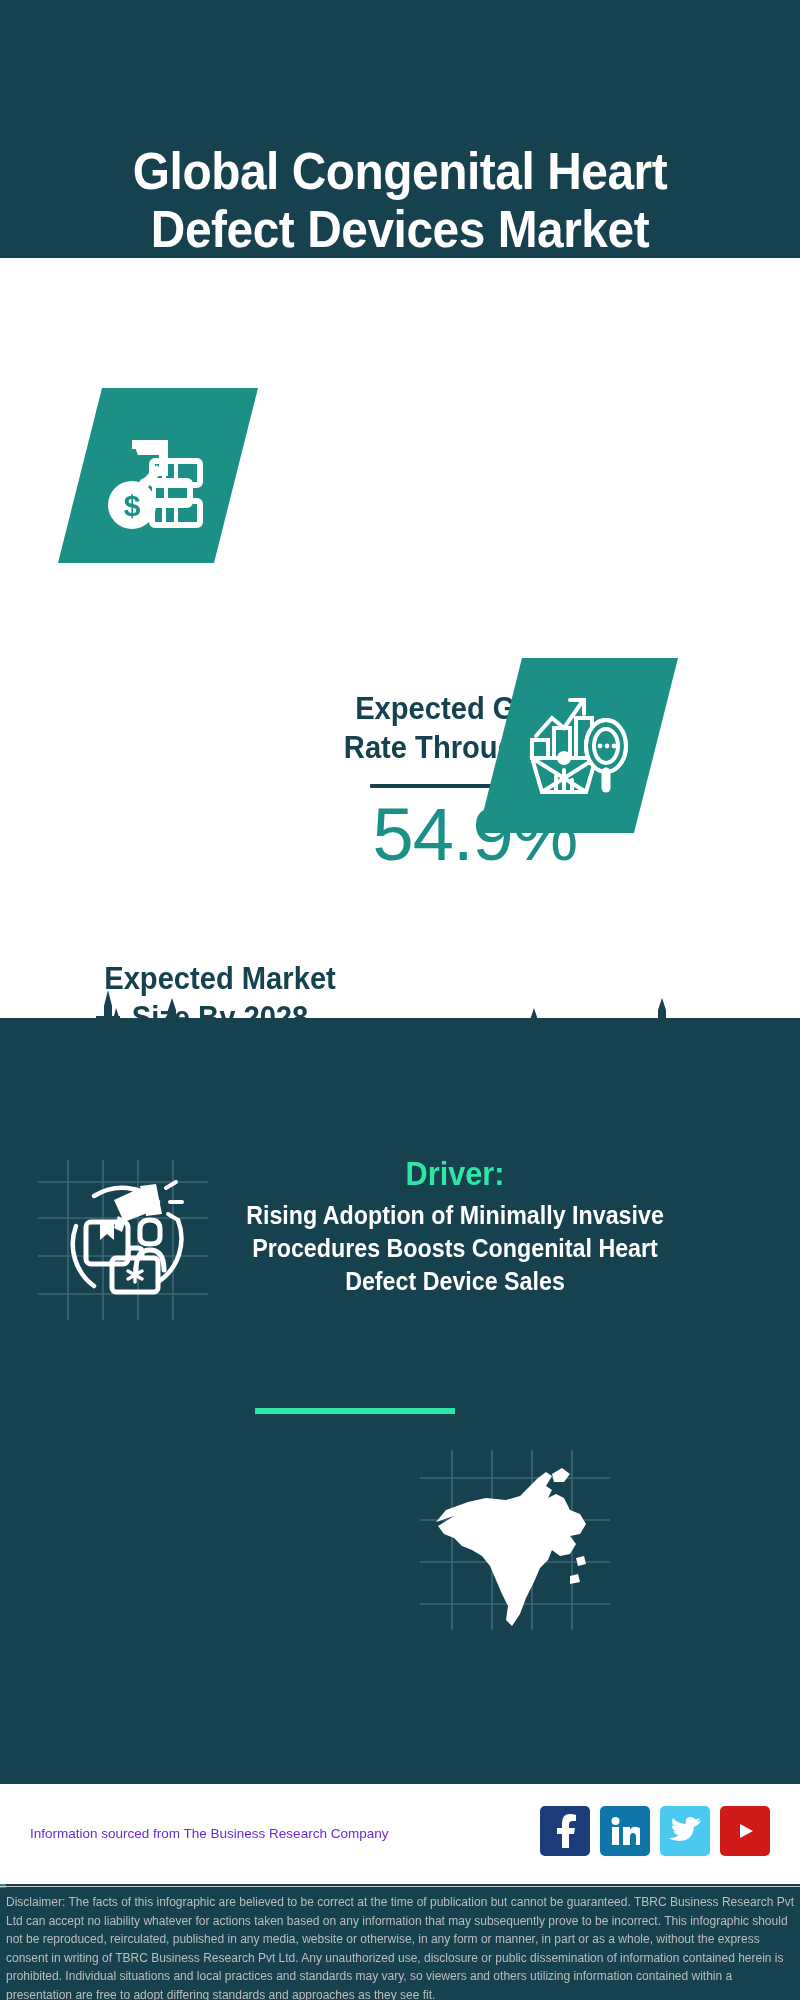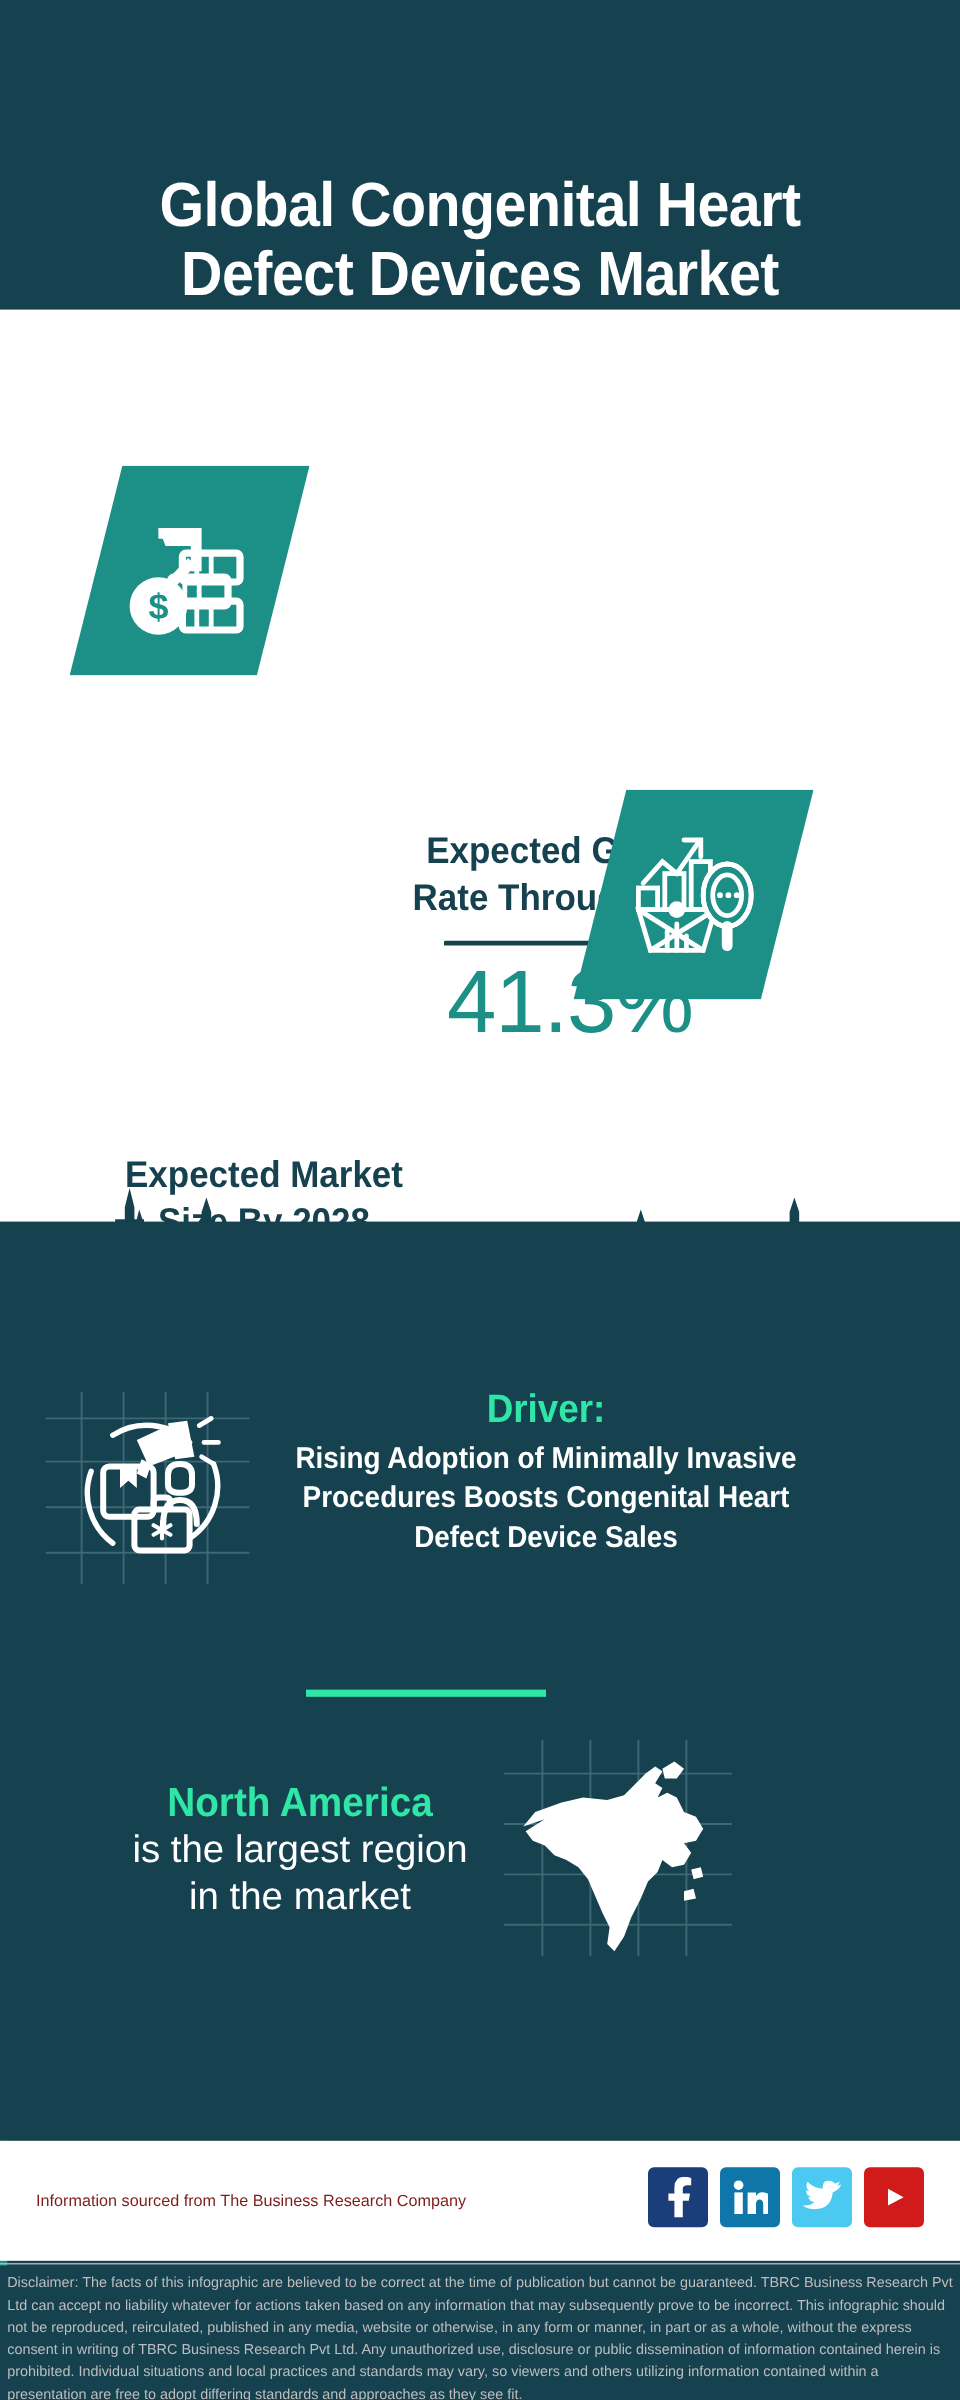--- a/index.html
+++ b/index.html
@@ -108,21 +108,21 @@
   .region-sub{
     color:#ffffff;font-size:32px;font-weight:normal;text-align:center;line-height:1.22;
   }
 
   
   .footer{
     position:absolute;left:0;top:1784px;width:800px;height:100px;background:#ffffff;
     display:flex;align-items:center;
   }
   .footer-text{
-    margin-left:30px;width:520px;color:#7f1d1d;font-size:13.5px;line-height:1.55;
+    margin-left:30px;width:520px;color:#6d28d9;font-size:13.5px;line-height:1.55;
   }
   .social{
     position:absolute;left:540px;top:1806px;display:flex;gap:10px;
   }
   .sicon{width:50px;height:50px;border-radius:5px;display:flex;align-items:center;justify-content:center;}
   .s-fb{background:#1B3D7A;}
   .s-li{background:#0E76A8;}
   .s-tw{background:#4CC9F0;}
   .s-yt{background:#D11A1A;}
 
@@ -172,21 +172,21 @@
 
         <circle cx="34" cy="87" r="24" fill="#ffffff"></circle>
         <text x="34" y="98" font-size="30" font-weight="bold" text-anchor="middle" fill="#1C9086" font-family="Liberation Sans, sans-serif">$</text>
       </svg>
     </div>
 
     <div class="stat-block block-growth">
       <div class="stat-label">Expected Growth</div>
       <div class="stat-label">Rate Through 2028</div>
       <div class="rule"></div>
-      <div class="stat-value value-growth">41.3%</div>
+      <div class="stat-value value-growth">54.9%</div>
     </div>
 
     <div class="stat-block block-size">
       <div class="stat-label">Expected Market</div>
       <div class="stat-label">Size By 2028</div>
       <div class="rule" style="margin-left:68px;"></div>
       <div class="stat-value value-size">$3.86 billion</div>
     </div>
 
     <div class="para right">
@@ -289,25 +289,20 @@
       </svg>
     </div>
 
     <div class="driver-wrap">
       <div class="driver-title">Driver:</div>
       <div class="driver-text">Rising Adoption of Minimally Invasive Procedures Boosts Congenital Heart Defect Device Sales</div>
     </div>
 
     <div class="green-rule"></div>
 
-    <div class="region-wrap">
-      <div class="region-name">North America</div>
-      <div class="region-sub">is the largest region</div>
-      <div class="region-sub">in the market</div>
-    </div>
 
     <div class="grid-icon" style="left:420px;top:432px;width:190px;height:180px;">
       <svg class="grid-lines" viewBox="0 0 190 180">
         <g stroke="#3C6773" stroke-width="1.6">
           <line x1="32" y1="0" x2="32" y2="180"></line>
           <line x1="72" y1="0" x2="72" y2="180"></line>
           <line x1="112" y1="0" x2="112" y2="180"></line>
           <line x1="152" y1="0" x2="152" y2="180"></line>
           <line x1="0" y1="28" x2="190" y2="28"></line>
           <line x1="0" y1="70" x2="190" y2="70"></line>

